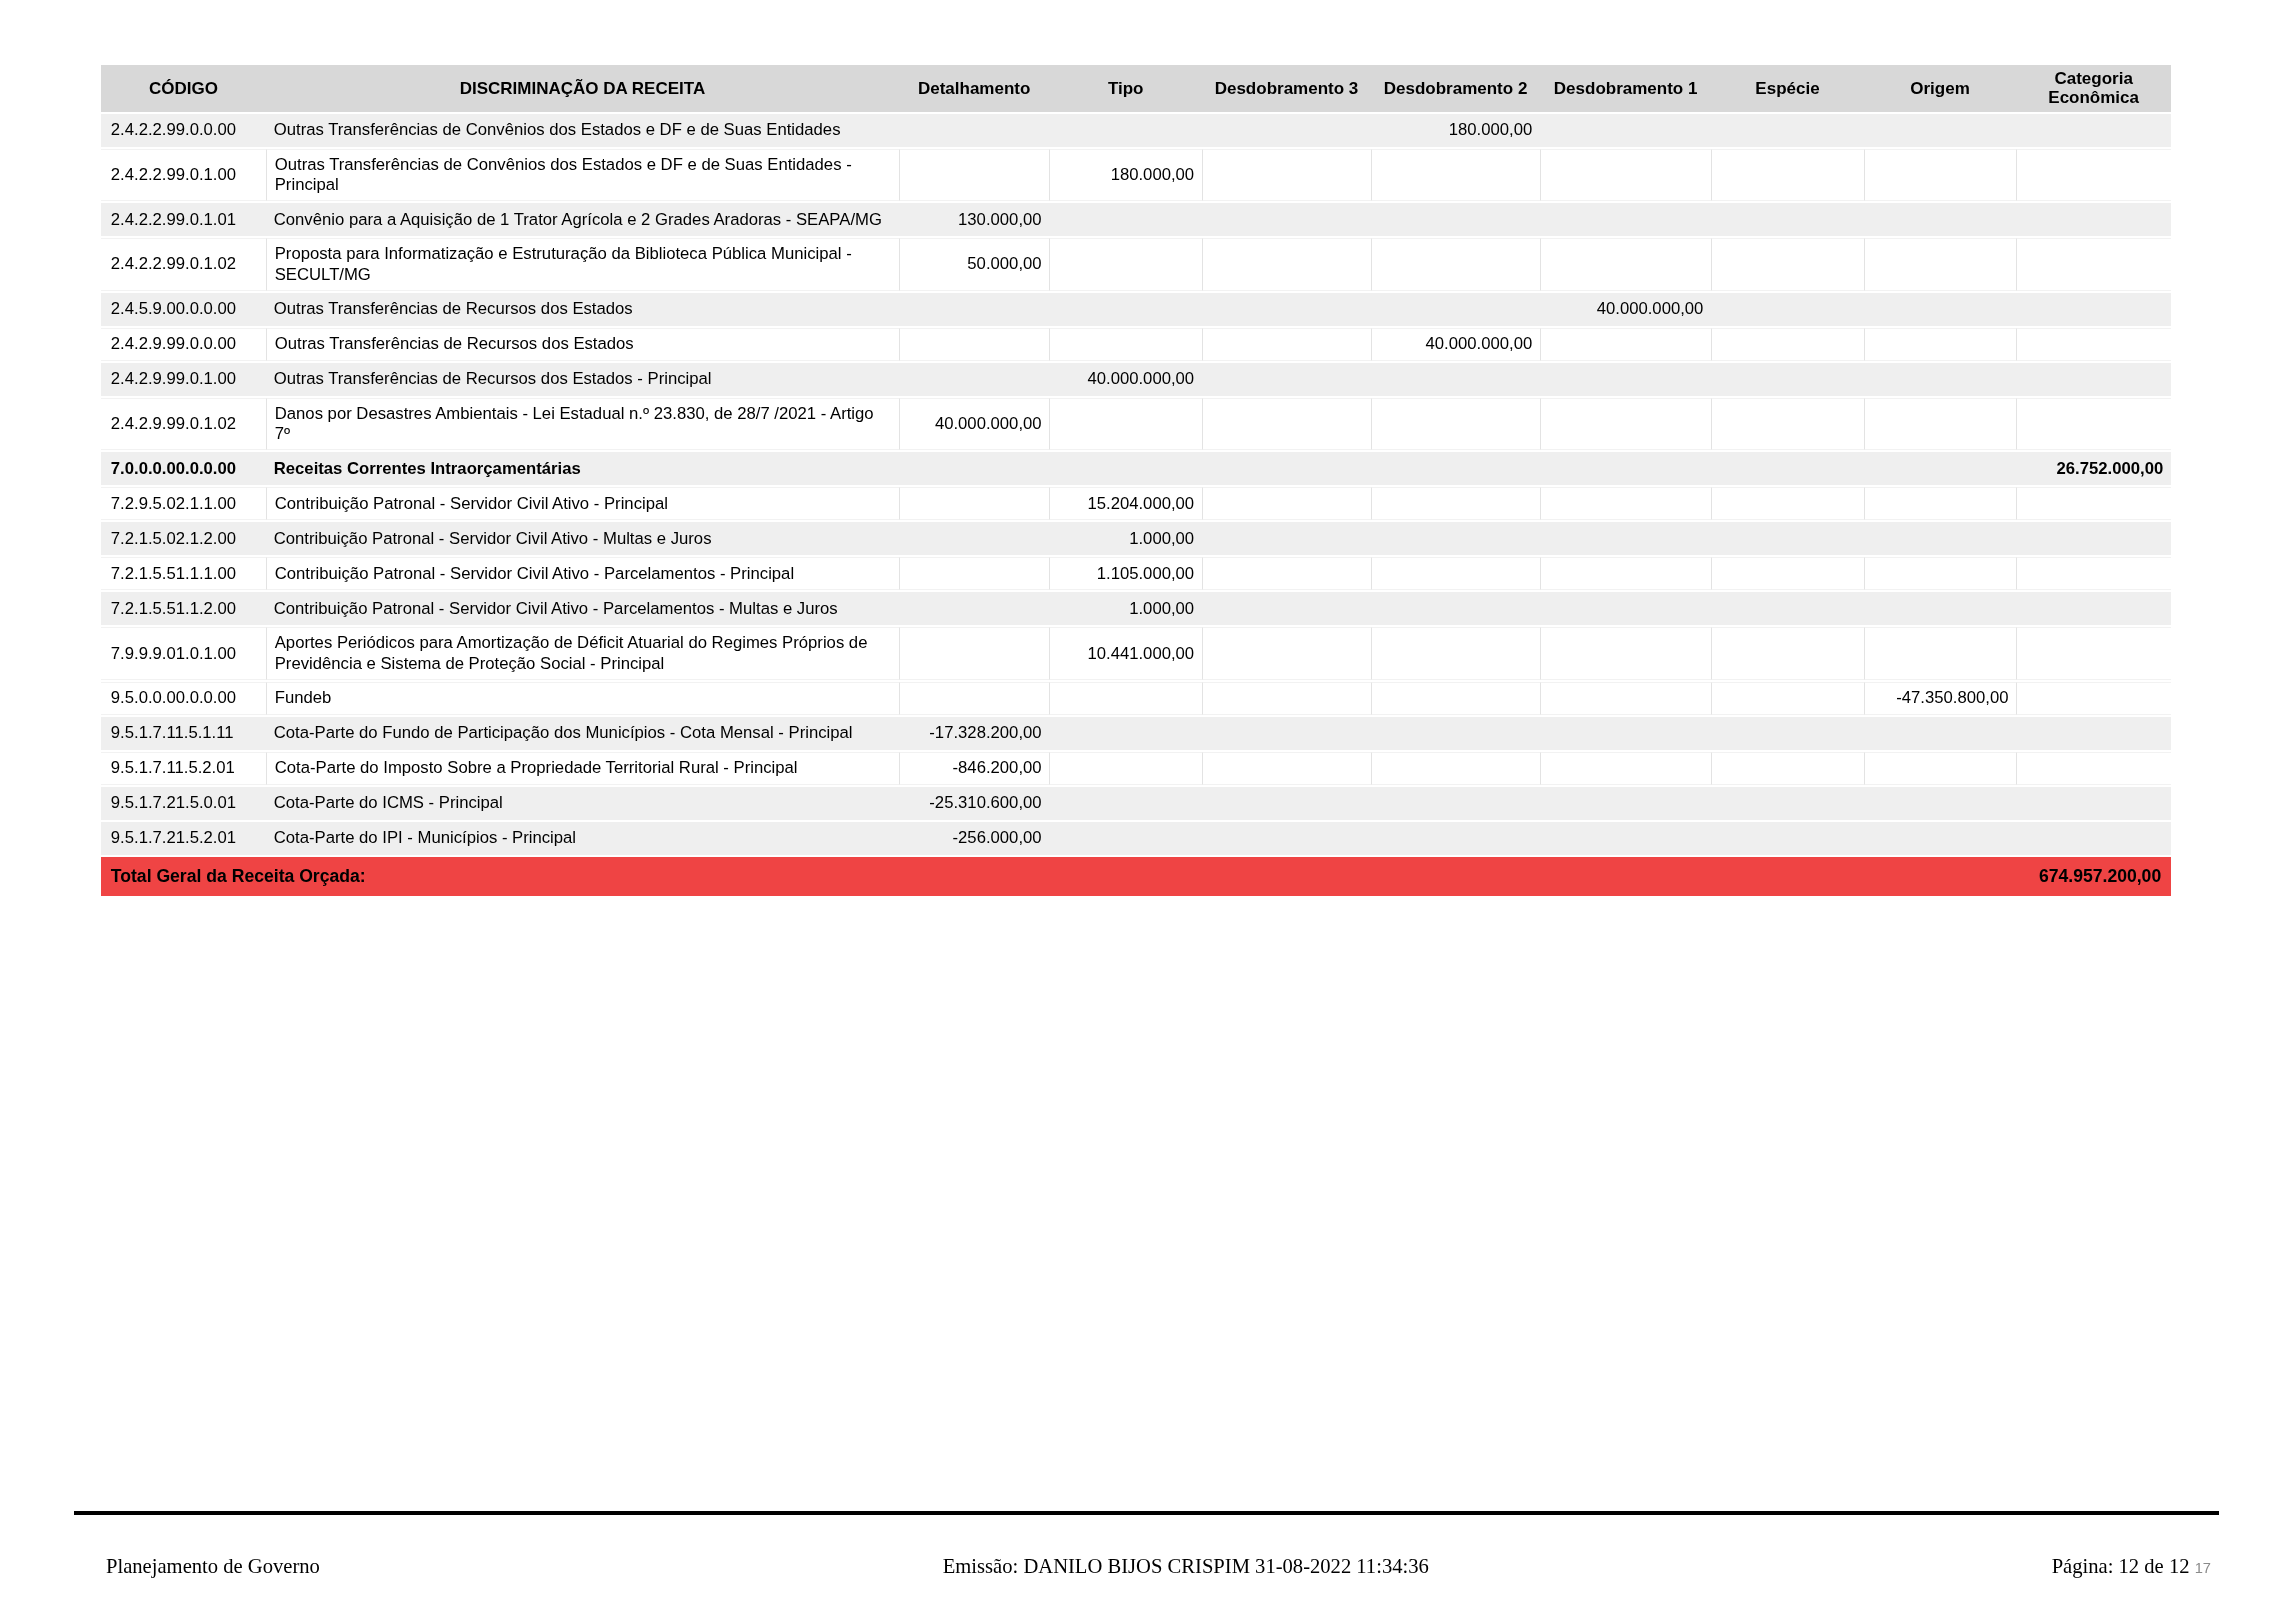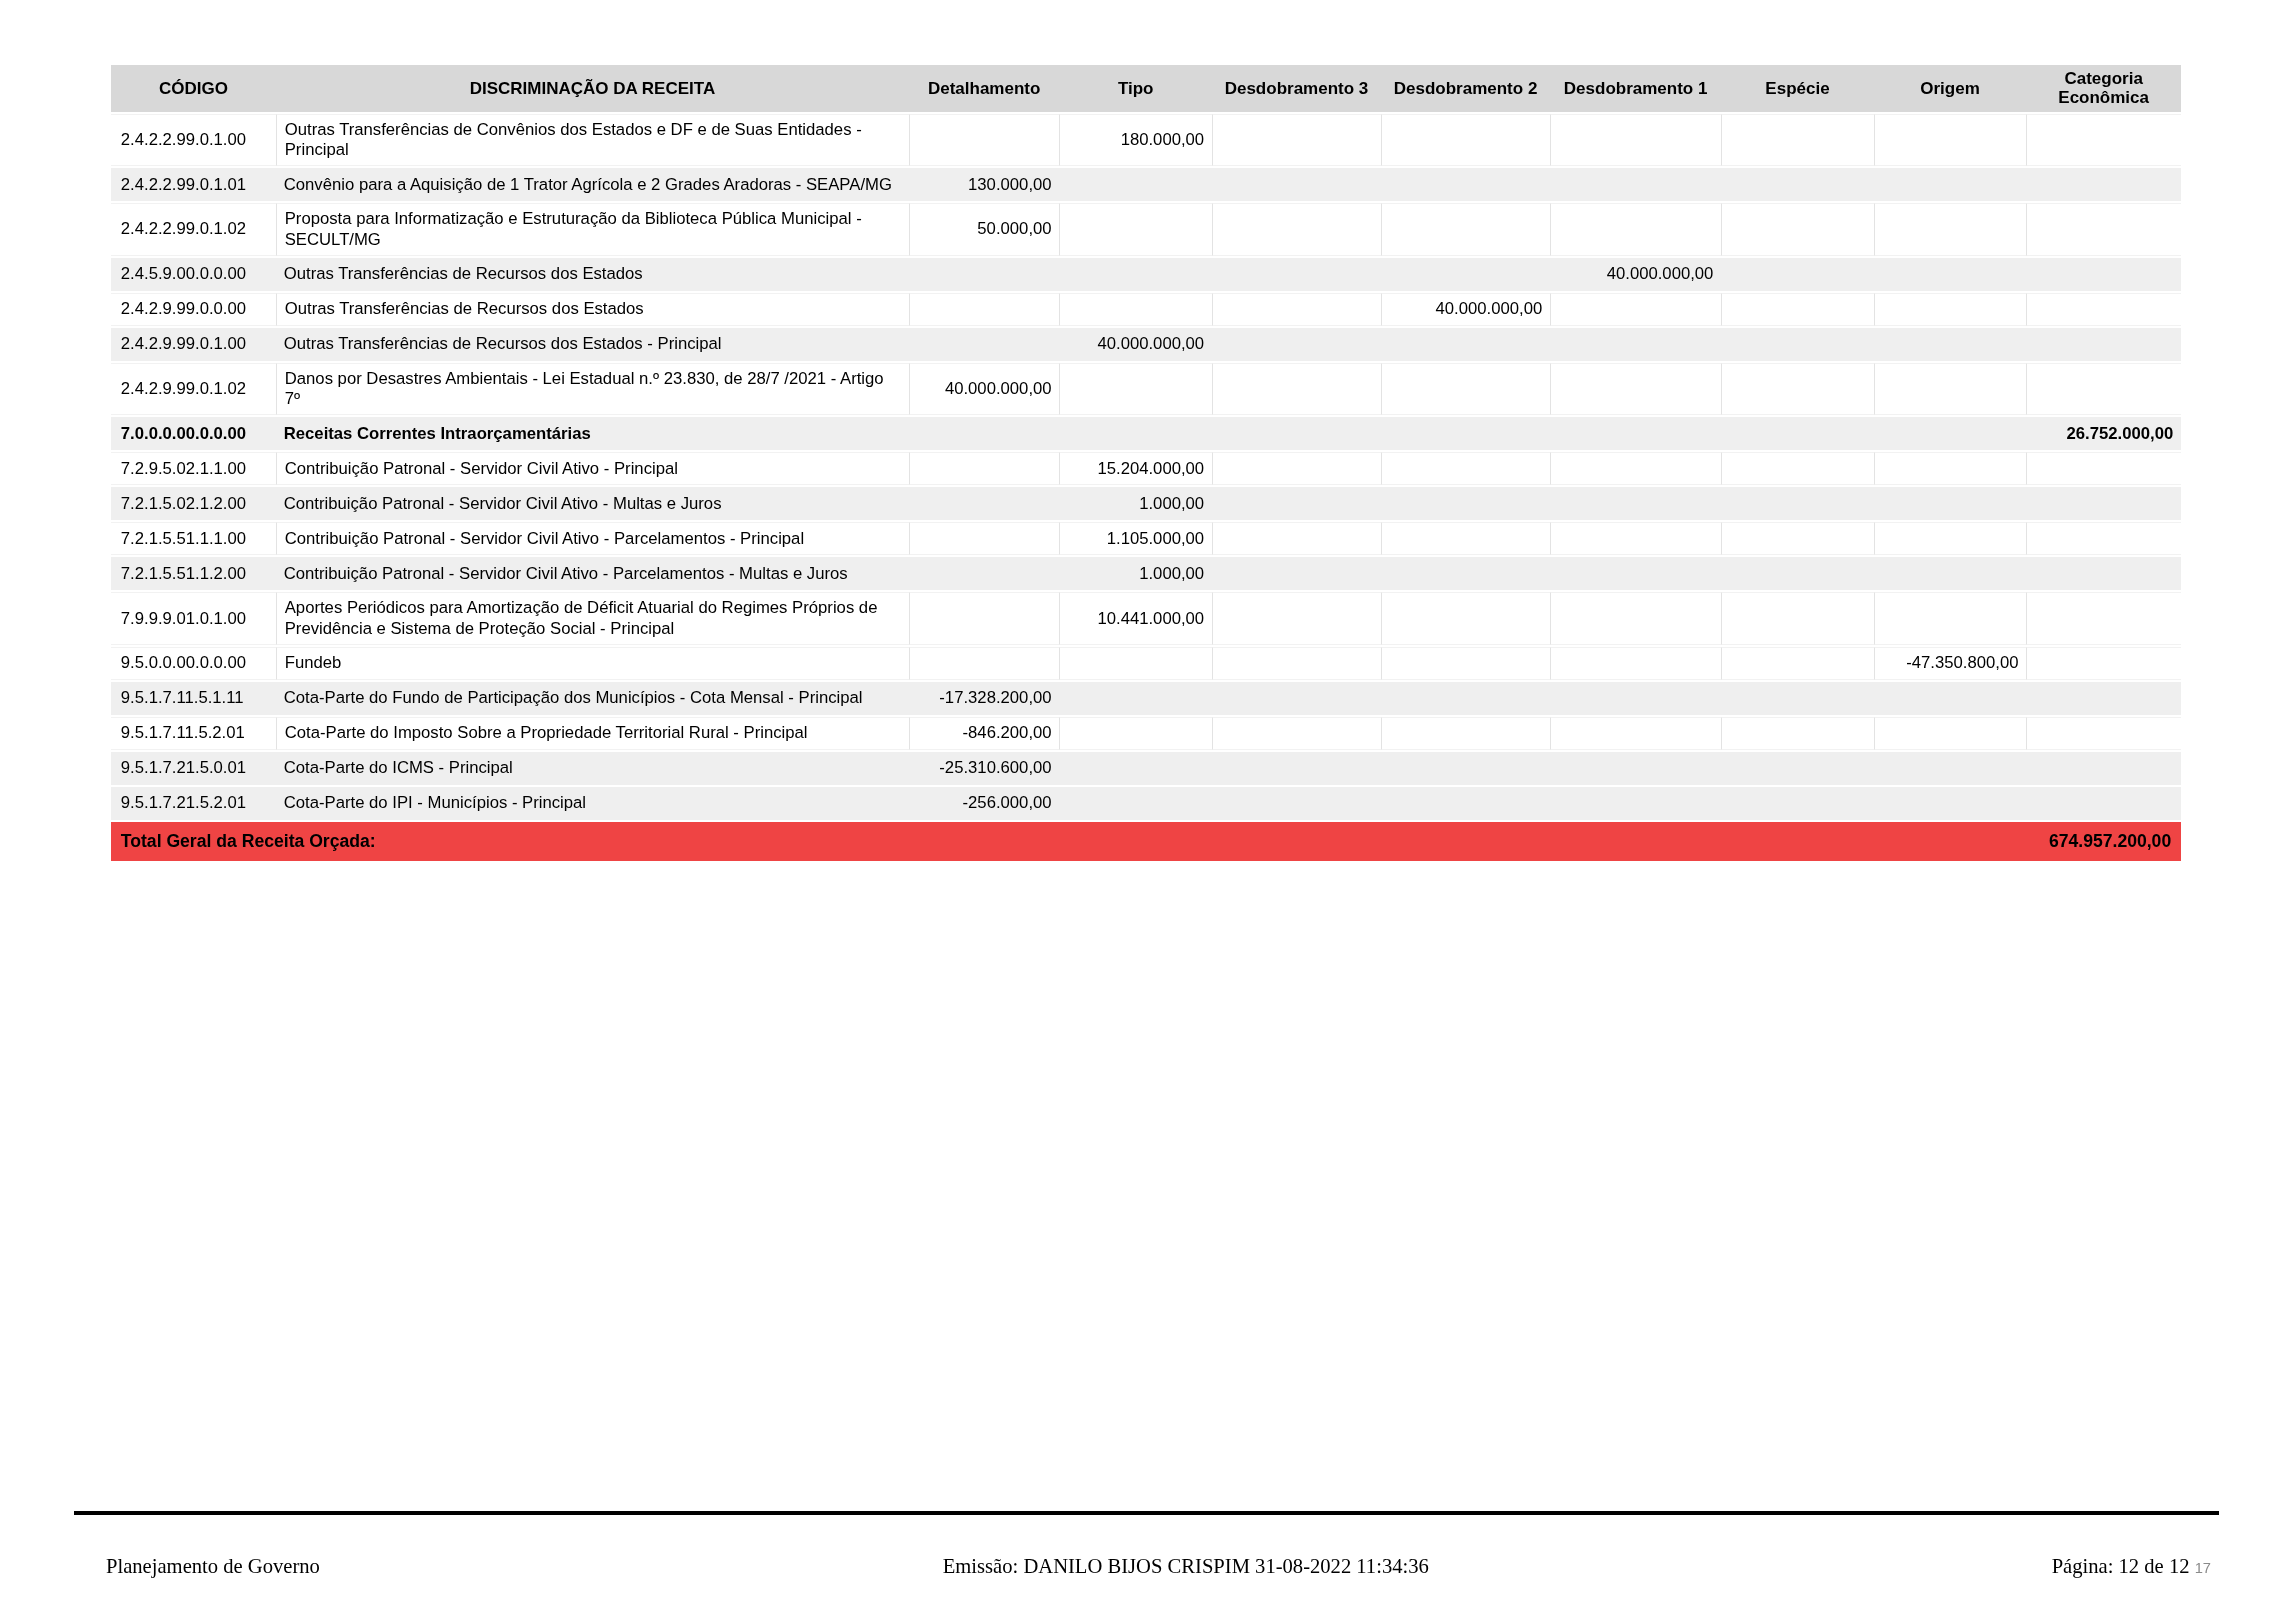--- a/index.html
+++ b/index.html
@@ -8,21 +8,21 @@
     width: 2293px; height: 1621px;
     background: #ffffff;
     color: #000000;
     font-family: "Liberation Sans", sans-serif;
     position: relative;
     overflow: hidden;
   }
 
   .table-area {
     position: absolute;
-    left: 111px; top: 63px;
+    left: 101px; top: 63px;
     width: 2070px;
   }
 
   table {
     width: 100%;
     table-layout: fixed;
     border-collapse: separate;
     border-spacing: 0 2px;
     font-size: 16.7px;
   }
@@ -115,20 +115,32 @@
           <th class="col3">Tipo</th>
           <th class="col4">Desdobramento 3</th>
           <th class="col5">Desdobramento 2</th>
           <th class="col6">Desdobramento 1</th>
           <th class="col7">Espécie</th>
           <th class="col8">Origem</th>
           <th class="col9">Categoria Econômica</th>
         </tr>
     </thead>
     <tbody id="table-body">
+        <tr class="odd">
+          <td class="col0 code">2.4.2.2.99.0.0.00</td>
+          <td class="col1">Outras Transferências de Convênios dos Estados e DF e de Suas Entidades</td>
+          <td class="col2 num"></td>
+          <td class="col3 num"></td>
+          <td class="col4 num"></td>
+          <td class="col5 num">180.000,00</td>
+          <td class="col6 num"></td>
+          <td class="col7 num"></td>
+          <td class="col8 num"></td>
+          <td class="col9 num"></td>
+        </tr>
         <tr class="even">
           <td class="col0 code">2.4.2.2.99.0.1.00</td>
           <td class="col1">Outras Transferências de Convênios dos Estados e DF e de Suas Entidades - Principal</td>
           <td class="col2 num"></td>
           <td class="col3 num">180.000,00</td>
           <td class="col4 num"></td>
           <td class="col5 num"></td>
           <td class="col6 num"></td>
           <td class="col7 num"></td>
           <td class="col8 num"></td>

